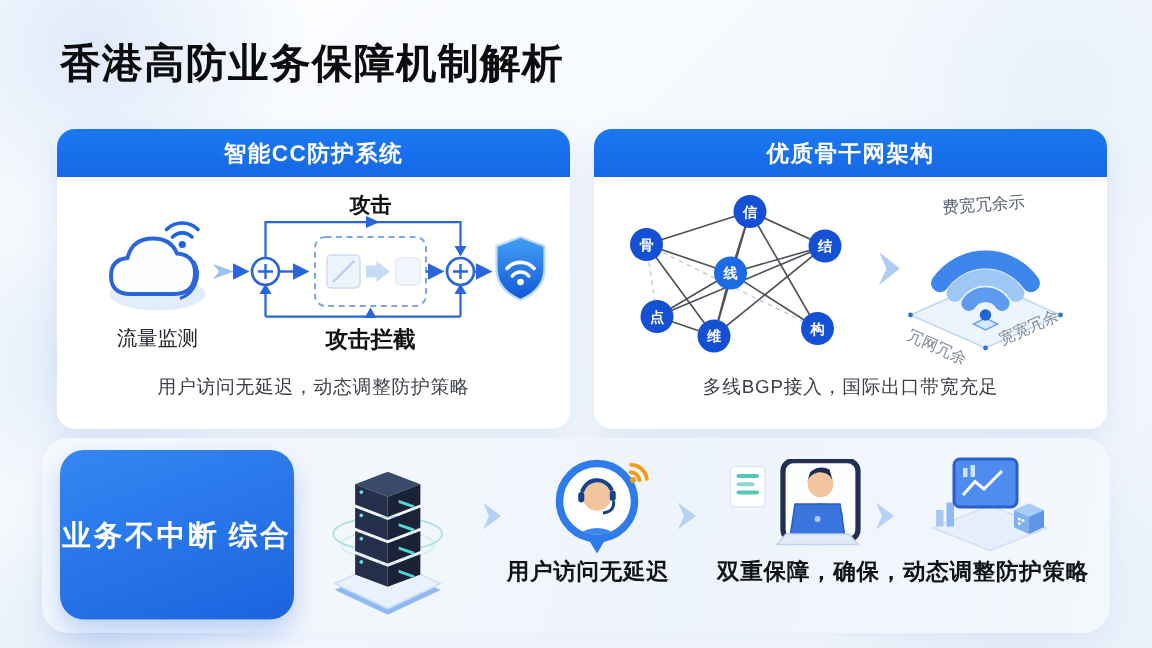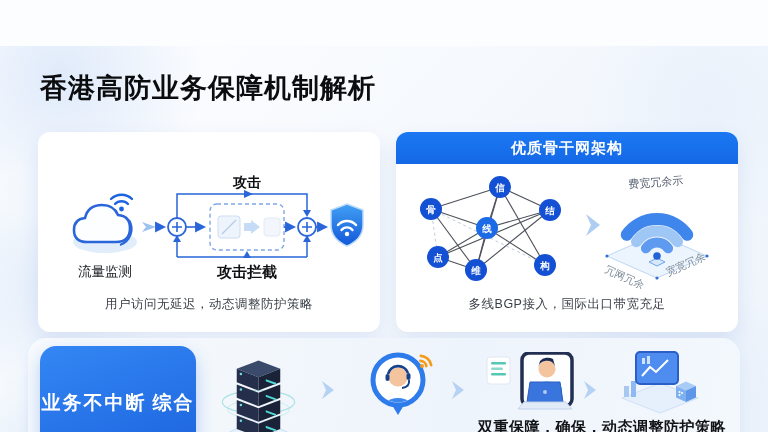--- a/index.html
+++ b/index.html
@@ -1,18 +1,18 @@
 <!DOCTYPE html>
 <html><head>
 <meta charset="utf-8">
 <style>
   * { margin:0; padding:0; box-sizing:border-box; }
   html,body { width:768px; height:432px; overflow:hidden; }
   body { font-family:"Liberation Sans", sans-serif; background:#fbfdff; position:relative; }
-  .stage { position:absolute; inset:0; background:linear-gradient(135deg,#fdfeff 0%,#f4f8fd 55%,#eef4fb 100%); overflow:hidden;margin-top:46px; }
+  .stage { position:absolute; inset:0; background:linear-gradient(135deg,#fdfeff 0%,#f4f8fd 55%,#eef4fb 100%); overflow:hidden; }
   .blob { position:absolute; border-radius:50%; pointer-events:none; }
   .blob1 { left:-90px; top:-110px; width:300px; height:280px; background:radial-gradient(circle,#dfeafa 0%,rgba(223,234,250,0) 70%); }
   .blob2 { left:-70px; top:120px; width:240px; height:240px; background:radial-gradient(circle,#e3edfa 0%,rgba(227,237,250,0) 70%); }
   .blob3 { left:-60px; top:320px; width:260px; height:220px; background:radial-gradient(circle,#dce8f8 0%,rgba(220,232,248,0) 70%); }
   .blob4 { right:-80px; top:-60px; width:280px; height:240px; background:radial-gradient(circle,#e9f1fb 0%,rgba(233,241,251,0) 70%); }
   .blob5 { right:-60px; bottom:-80px; width:300px; height:220px; background:radial-gradient(circle,#e2ecfa 0%,rgba(226,236,250,0) 70%); }
   .title { position:absolute; left:40px; top:24px; font-size:27px; font-weight:800; letter-spacing:1px; color:#0b0c0e; }
   .card { position:absolute; top:86px; width:342px; height:200px; background:#ffffff; border-radius:12px;
           box-shadow:0 8px 20px rgba(40,90,190,.10); }
   .card.left  { left:38px; }
@@ -42,20 +42,23 @@
 <div class="stage">
   <div class="blob blob1"></div>
   <div class="blob blob2"></div>
   <div class="blob blob3"></div>
   <div class="blob blob4"></div>
   <div class="blob blob5"></div>
 
   <h1 class="title">香港高防业务保障机制解析</h1>
 
   <section class="card left">
+    <div class="card-header">
+      <span>智能CC防护系统</span>
+    </div>
     <svg class="flow-svg" width="342" height="132" viewBox="0 0 342 132">
       <defs>
         <marker id="ah" viewBox="0 0 10 10" refX="8" refY="5" markerWidth="7" markerHeight="7" orient="auto-start-reverse">
           <path d="M0 0 L10 5 L0 10 Z" fill="#2a66d9"></path>
         </marker>
         <linearGradient id="shg" x1="0" y1="0" x2="0" y2="1">
           <stop offset="0" stop-color="#43a0f4"></stop>
             <stop offset="1" stop-color="#1257d8"></stop>
         </linearGradient>
       </defs>
@@ -274,14 +277,15 @@
     <rect x="26" y="8" width="3" height="6" fill="#cfe2ff"></rect>
     <rect x="31" y="6" width="3" height="8" fill="#cfe2ff"></rect>
     <polygon points="60,36 70,31.5 80,36 70,40.5" fill="#a8ccf6"></polygon>
     <polygon points="60,36 70,40.5 70,52 60,47.5" fill="#7fb0f0"></polygon>
     <polygon points="80,36 70,40.5 70,52 80,47.5" fill="#5e96e8"></polygon>
     <circle cx="63.5" cy="42" r="1" fill="#fff"></circle>
       <circle cx="66" cy="43" r="1" fill="#fff"></circle>
       <circle cx="63.5" cy="45" r="1" fill="#fff"></circle>
   </svg>
 
+  <div class="step-label l1">用户访问无延迟</div>
   <div class="step-label l2">双重保障，确保，动态调整防护策略</div>
 </div>
 
 </body></html>

